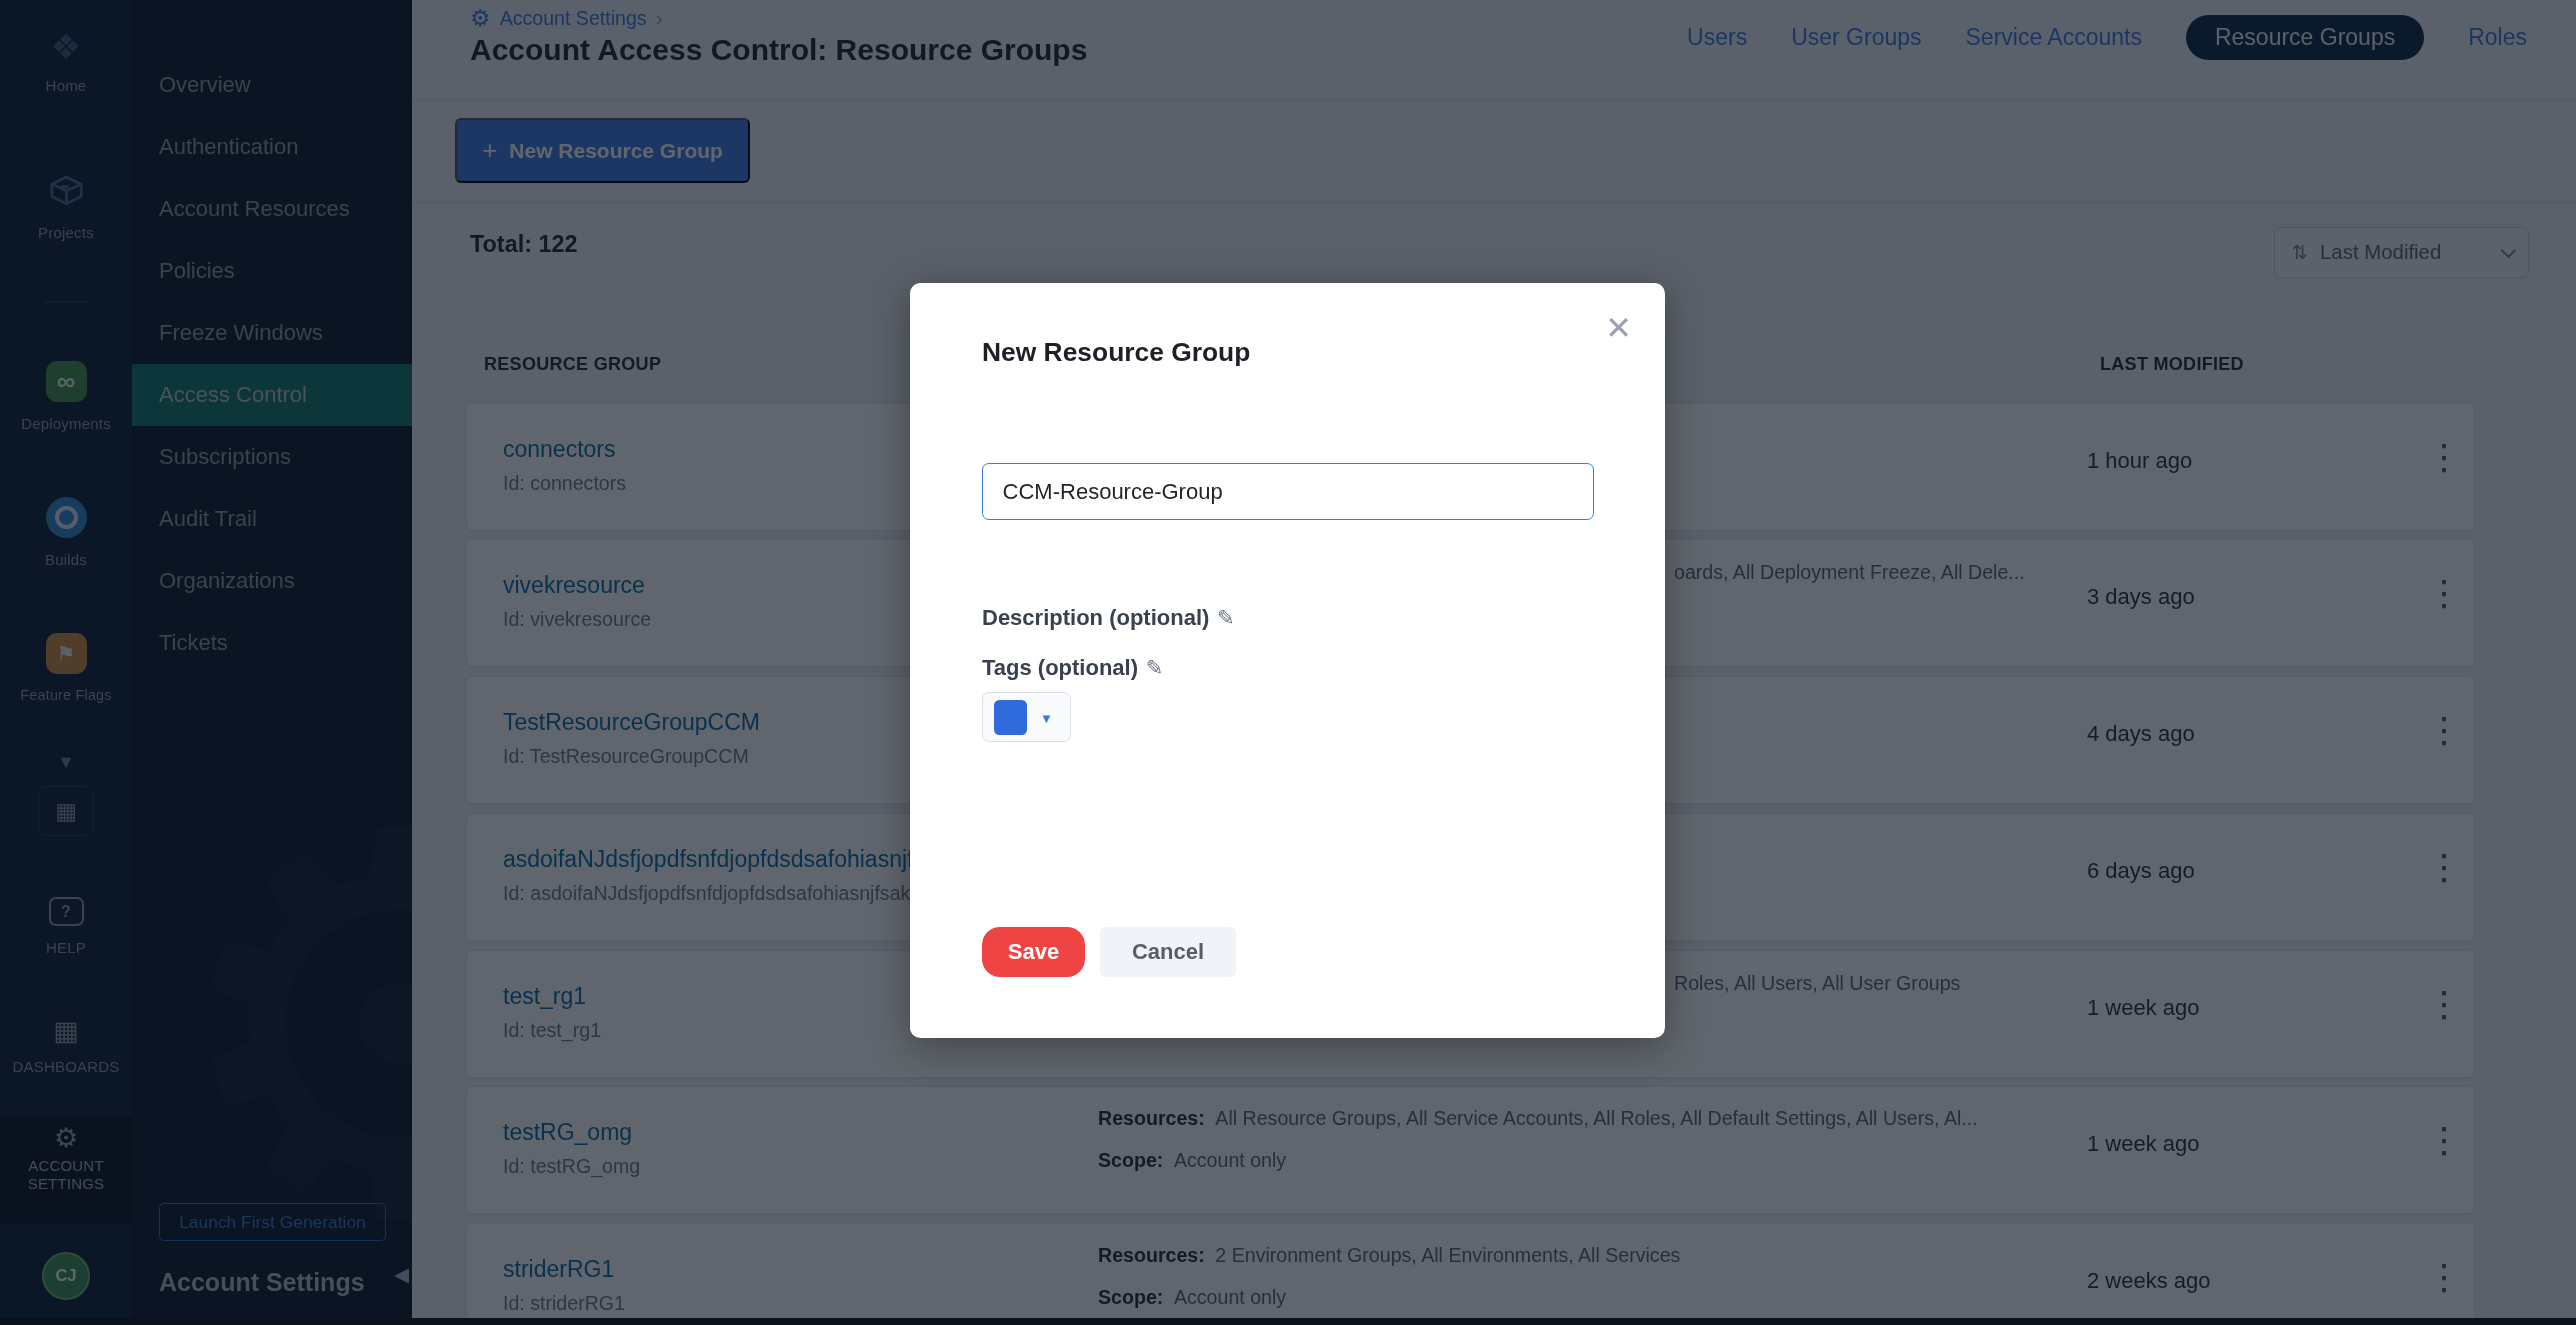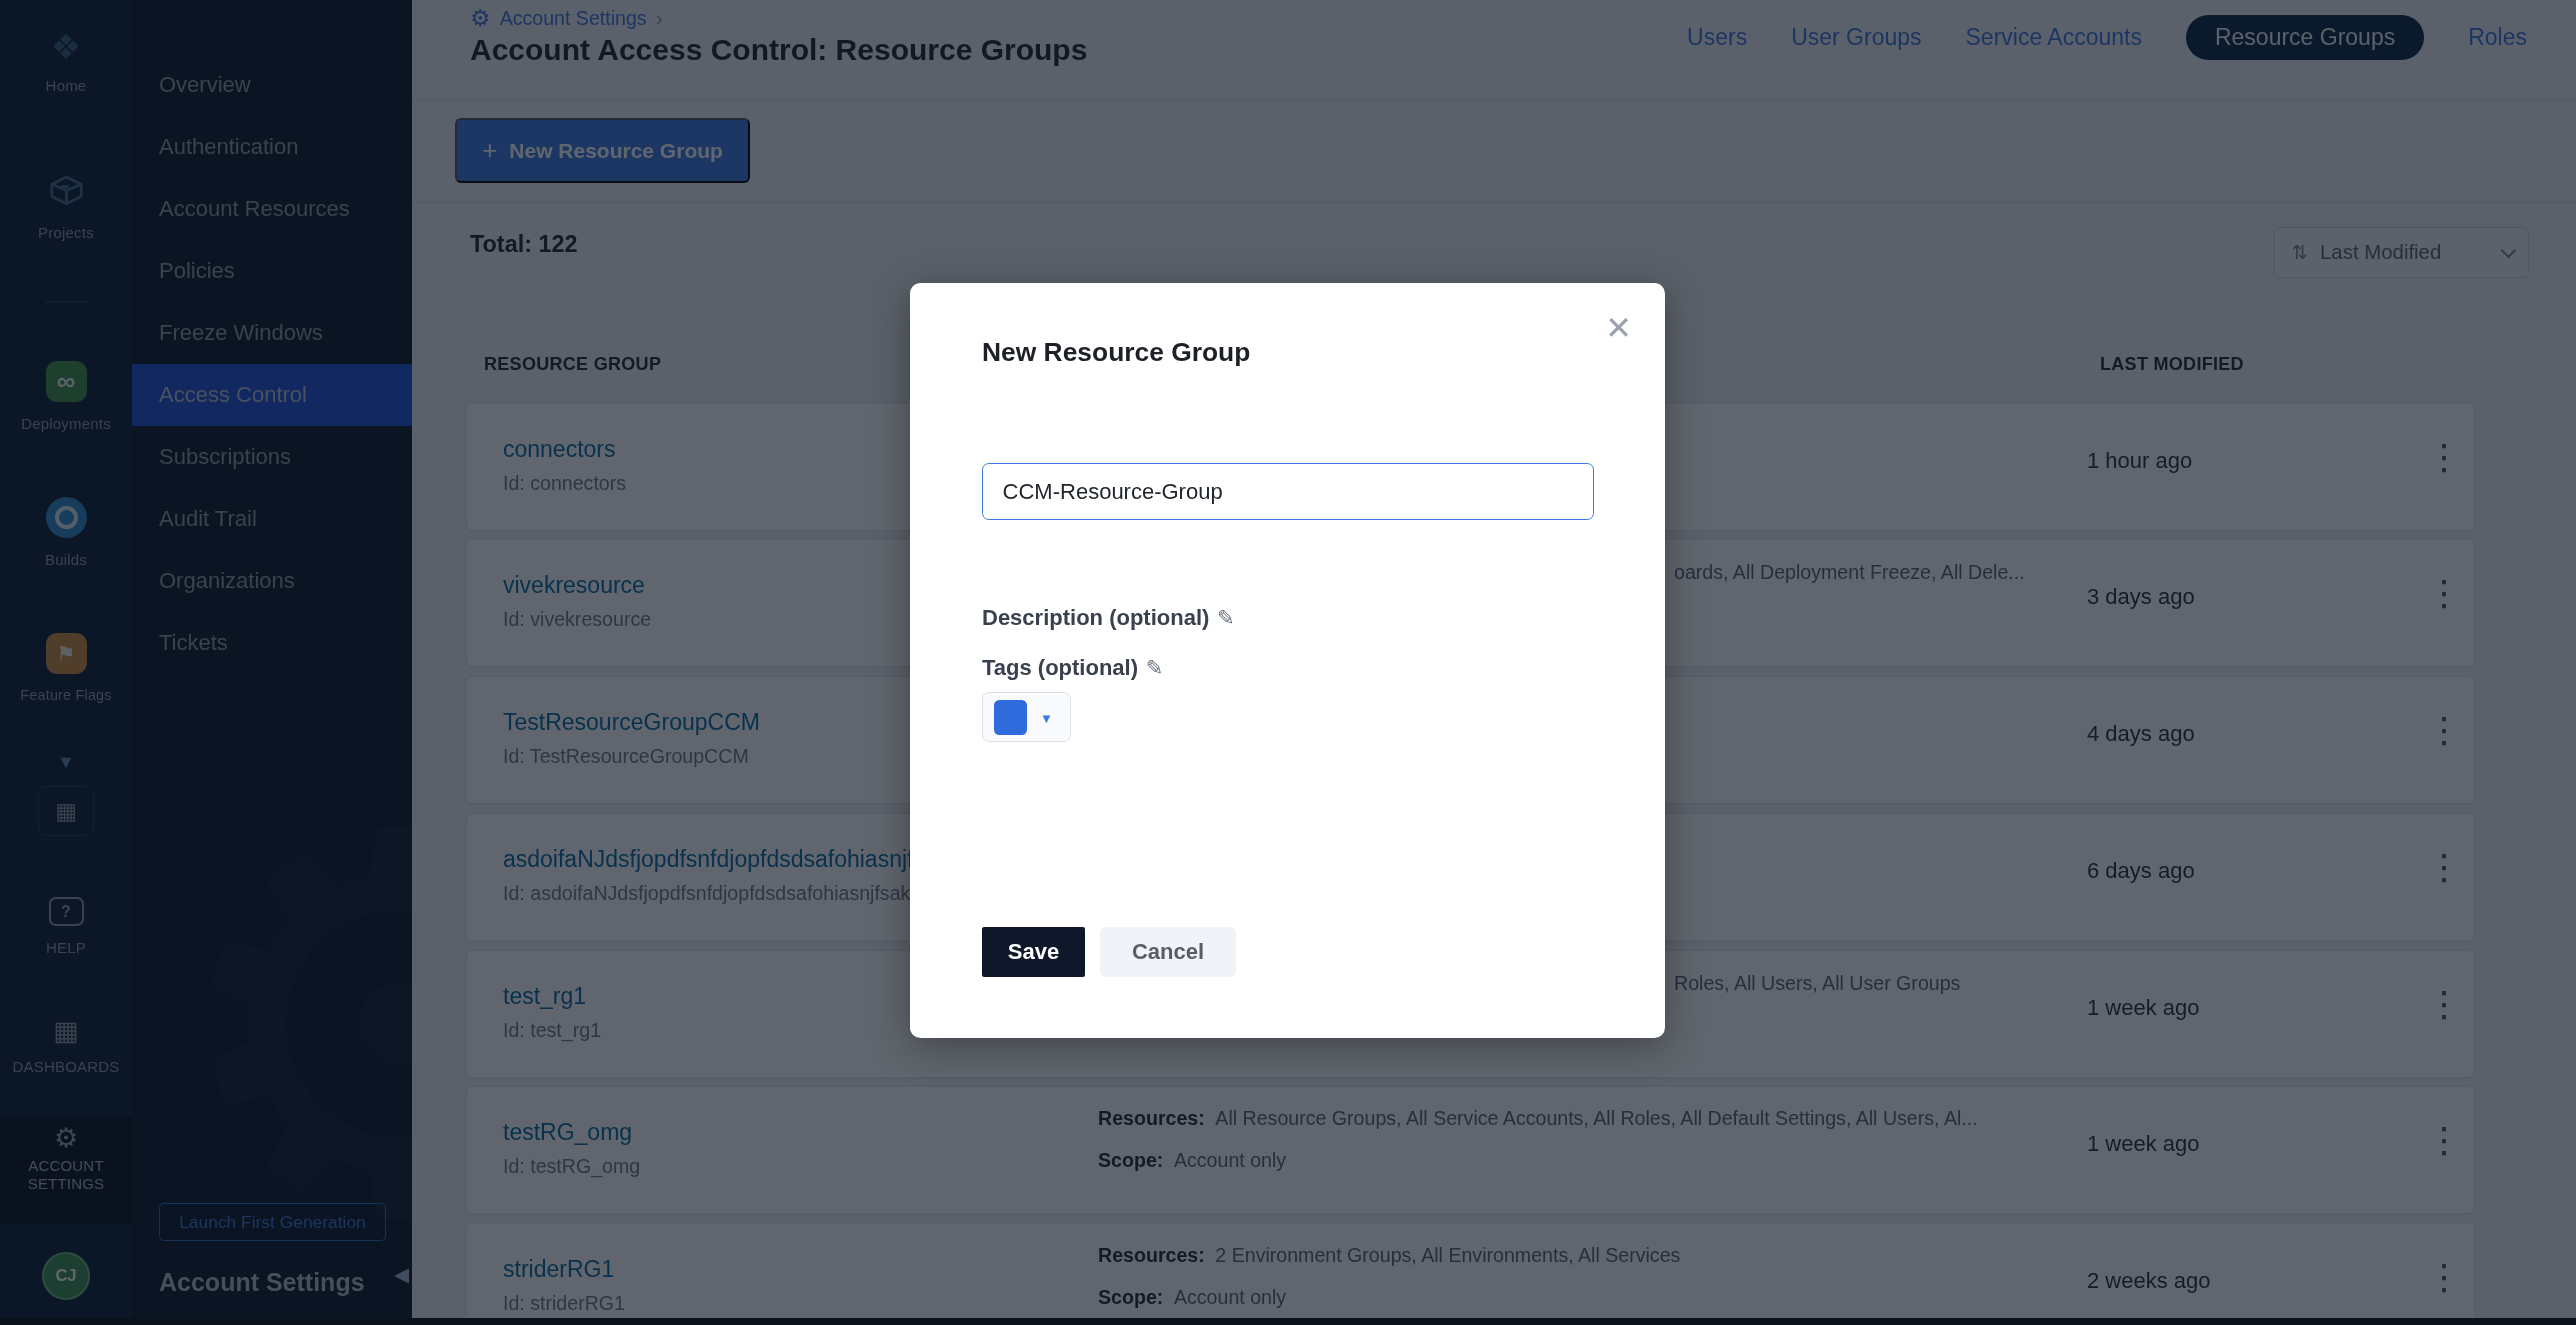--- a/index.html
+++ b/index.html
@@ -25,21 +25,21 @@
   .glyph-grid { font-size:27px; color:#8d98a4; line-height:1; }
   .acct-block { position:absolute; top:1117px; left:0; width:132px; height:107px; background:#071120; display:flex; flex-direction:column; align-items:center; padding-top:7.6px; }
   .acct-block .gear { font-size:27px; color:#99a3ae; line-height:1; }
   .acct-line { font-size:15px; color:#aeb6c0; margin-top:5.3px; letter-spacing:0.2px; }
   .avatar { position:absolute; top:1252px; left:42px; width:48px; height:48px; border-radius:50%; background:#3e9151; border:2.3px solid #67b877; color:#fff; font-weight:bold; font-size:16.6px; display:flex; align-items:center; justify-content:center; }
 
   
   .subnav { position:absolute; left:132px; top:0; width:280px; height:100%; background:#081628; z-index:5; overflow:hidden; }
   .subnav-items { position:absolute; top:54px; left:0; width:100%; }
   .subnav-item { height:62px; display:flex; align-items:center; padding-left:27px; font-size:22px; color:#8d98a6; cursor:pointer; }
-  .subnav-item.selected { background:#1d4ed8; color:#b9c4d2; }
+  .subnav-item.selected { background:#0f766e; color:#b9c4d2; }
   .gear-watermark { position:absolute; left:30px; top:763px; font-size:529px; color:rgba(125,150,180,0.05); line-height:1; pointer-events:none; }
   .launch-btn { position:absolute; left:27px; top:1203px; width:227px; height:38px; border:1.5px solid #2f66c2; border-radius:4.5px; background:transparent; color:#3d73cf; font-size:17.4px; display:flex; align-items:center; justify-content:center; }
   .subnav-footer { position:absolute; left:27px; top:1268px; font-size:25px; font-weight:bold; color:#b3bac2; }
   .collapse-tab { position:absolute; right:3px; top:1263px; color:#9db8d4; font-size:19.6px; }
 
   
   .main { position:absolute; left:412px; top:0; width:2164px; height:100%; background:#eef0f4; }
   .breadcrumb { position:absolute; left:58px; top:6px; display:flex; align-items:center; gap:9px; font-size:19.6px; color:#3d73dd; }
   .breadcrumb .sep { color:#8a93a0; font-size:21px; }
   .bc-gear { font-size:23px; line-height:1; color:#3d73dd; }
@@ -90,21 +90,21 @@
   .lbl-strong { font-size:22px; font-weight:bold; color:#3a414e; }
   .info-dot { display:inline-flex; width:20.4px; height:20.4px; border:1.5px solid #3b79e2; border-radius:50%; color:#3b79e2; font-size:13px; font-weight:bold; align-items:center; justify-content:center; margin-left:7.6px; font-style:italic; }
   .id-group { display:flex; align-items:center; font-size:20.4px; color:#454d5a; gap:6px; }
   .id-value { color:#3d73dd; font-size:21px; }
   .pencil { color:#6a7280; font-size:21px; margin-left:7.6px; }
   .name-input { position:absolute; left:72px; top:180px; width:612px; height:57px; border:1.5px solid #3b79e2; border-radius:6.8px; font-size:22px; color:#1f242b; padding:0 19.6px; outline:none; font-family:"Liberation Sans", sans-serif; }
   .desc-row { top:276px; } .tags-row { top:326px; } .color-row { top:376px; }
   .color-picker { position:absolute; left:72px; top:409px; width:89px; height:50px; background:#f9fafc; border:1.5px solid #dcdfe7; border-radius:6.8px; cursor:pointer; }
   .swatch { position:absolute; left:10.6px; top:6.8px; width:33px; height:35px; border-radius:5.3px; }
   .picker-caret { position:absolute; left:57px; top:18px; font-size:13px; color:#3b79e2; }
-  .save-btn { position:absolute; left:72px; top:644px; width:103px; height:50px; background:#0f172a; border:none; border-radius:2px; color:#fff; font-size:22px; font-weight:bold; cursor:pointer; font-family:"Liberation Sans", sans-serif; }
+  .save-btn { position:absolute; left:72px; top:644px; width:103px; height:50px; background:#ef4444; border:none; border-radius:18px; color:#fff; font-size:22px; font-weight:bold; cursor:pointer; font-family:"Liberation Sans", sans-serif; }
   .cancel-btn { position:absolute; left:190px; top:644px; width:136px; height:50px; background:#f2f3f8; border:none; border-radius:6px; color:#575e6a; font-size:22px; font-weight:bold; cursor:pointer; font-family:"Liberation Sans", sans-serif; }
 </style>
 </head>
 <body>
 
 <div class="screen">
 
   <nav class="rail">
     <div class="rail-item" style="top:29px">
       <span class="glyph-home">❖</span>

